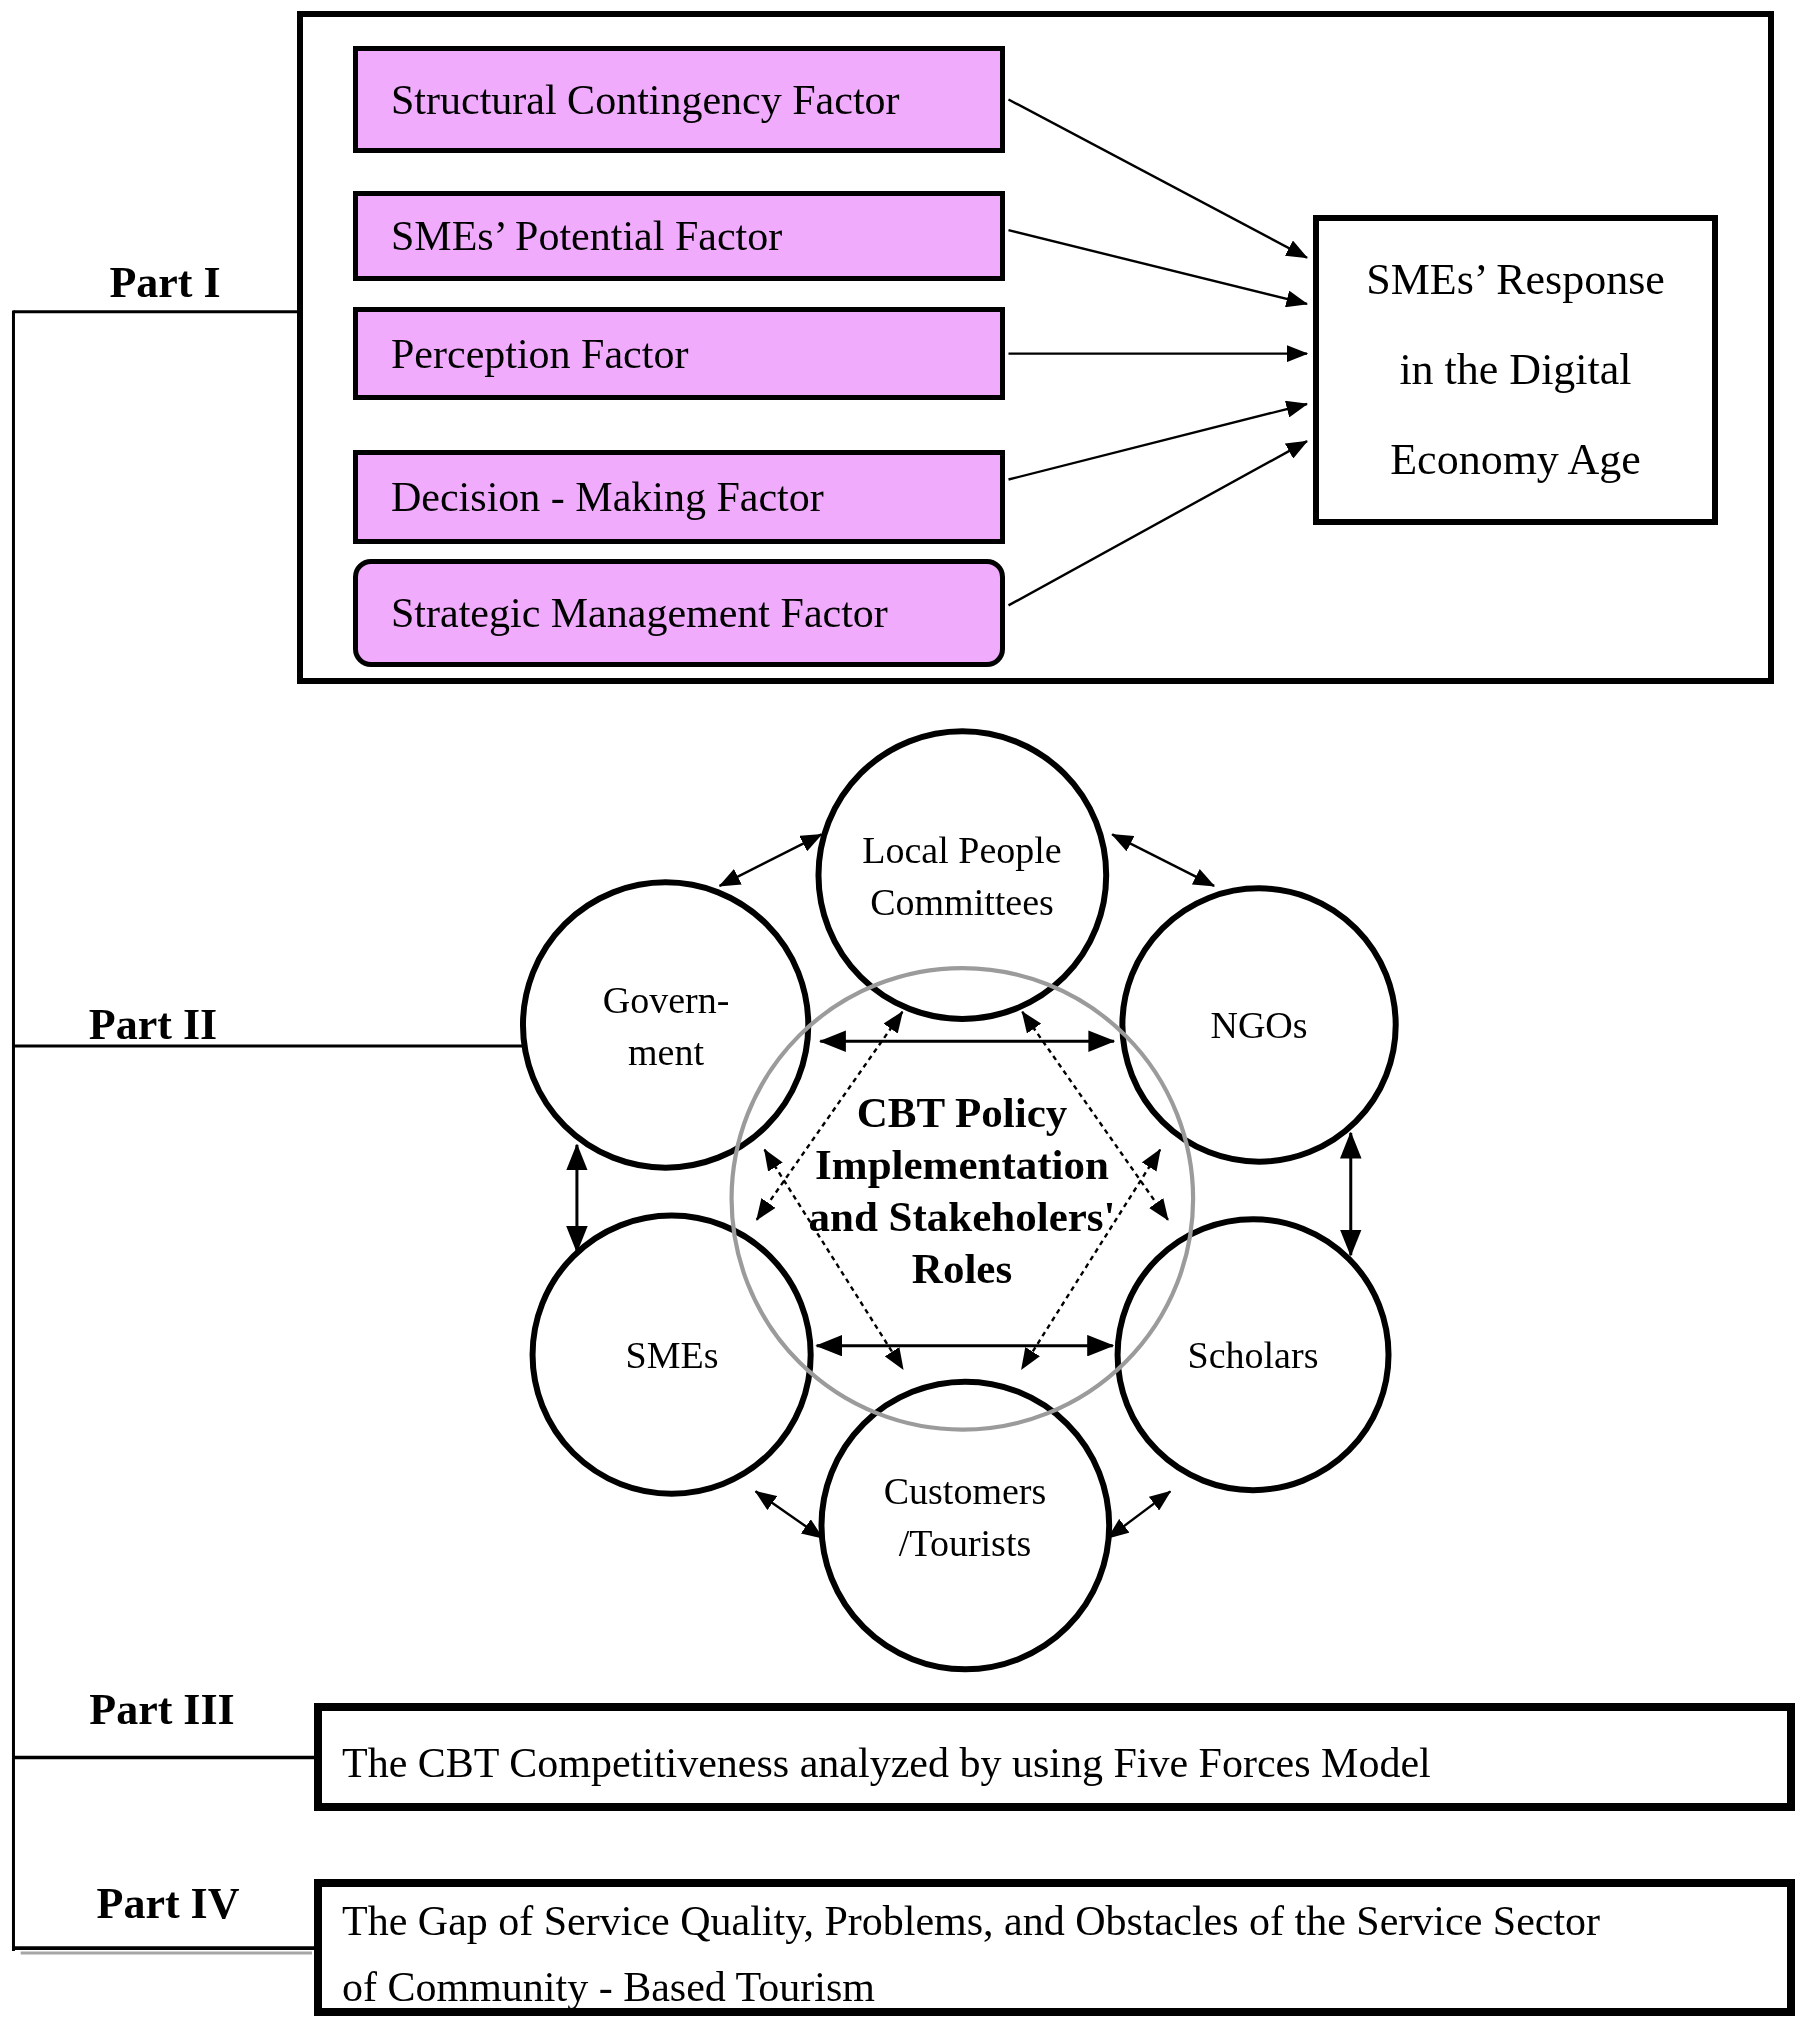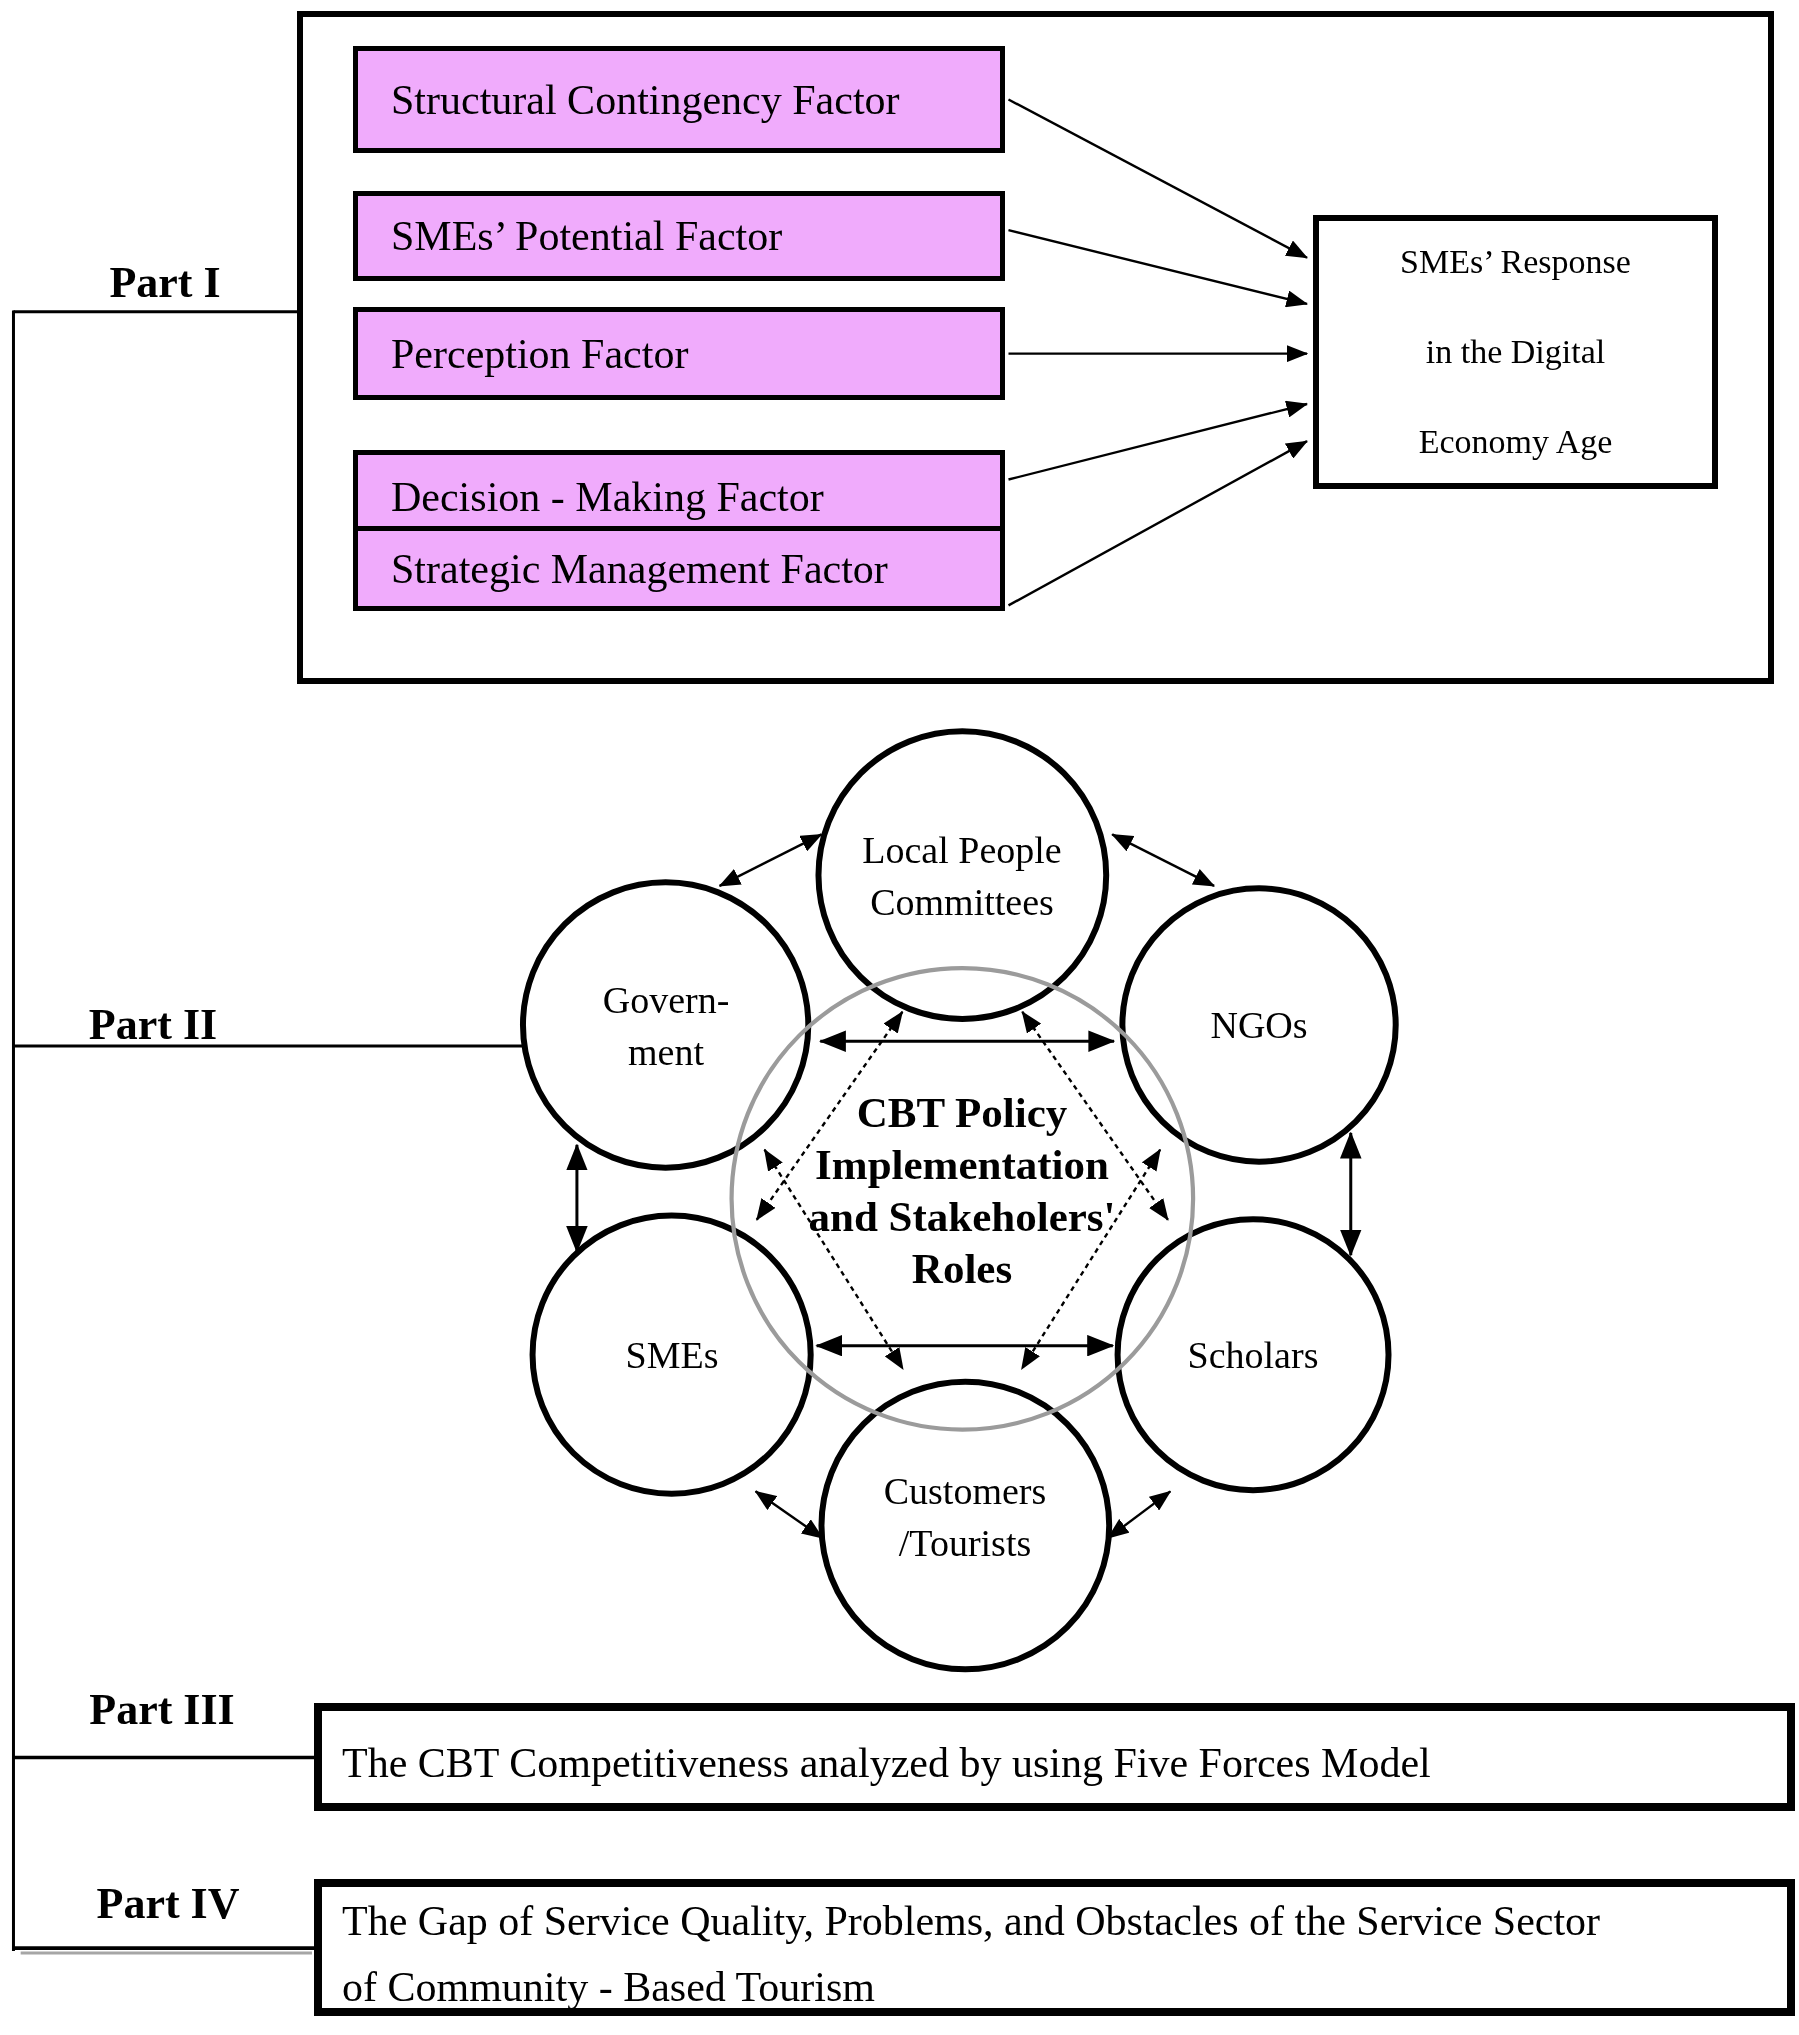--- a/index.html
+++ b/index.html
@@ -34,26 +34,26 @@
   .factor-box {
     left: 353px; width: 652px;
     border: 5.4px solid #000;
     background: #f0abfc;
     display: flex; align-items: center;
     padding-left: 33px;
     font-size: 42px;
     white-space: nowrap;
   }
   .response-box {
-    left: 1313px; top: 215px; width: 405px; height: 274px;
+    left: 1313px; top: 215px; width: 405px; height: 310px;
     border: 6px solid #000;
     background: #fff;
     display: flex; align-items: center; justify-content: center;
     text-align: center;
-    font-size: 34px;
+    font-size: 44px;
     line-height: 90px;
     white-space: pre-line;
   }
   .p34-box {
     left: 314px; width: 1481px;
     border: 8.4px solid #000;
     background: #fff;
   }
   .part3-box { top: 1703px; height: 108px; }
   .part4-box { top: 1879px; height: 137px; }
@@ -138,21 +138,21 @@
   <div class="abs part-label" style="left:60px; top:257px; width:210px;">Part I</div>
   <div class="abs part-label" style="left:33px; top:999px; width:240px;">Part II</div>
   <div class="abs part-label" style="left:54px; top:1684px; width:216px;">Part III</div>
   <div class="abs part-label" style="left:57px; top:1878px; width:222px;">Part IV</div>
 
   <div class="abs part1-outer"></div>
   <div class="abs factor-box" style="top:46px;  height:107px;">Structural Contingency Factor</div>
   <div class="abs factor-box" style="top:183px; height:90px;margin-top:8px;">SMEs’ Potential Factor</div>
   <div class="abs factor-box" style="top:307px; height:93px;">Perception Factor</div>
   <div class="abs factor-box" style="top:450px; height:94px;">Decision - Making Factor</div>
-  <div class="abs factor-box" style="top:526px; height:85px;">Strategic Management Factor</div>
+  <div class="abs factor-box" style="top:559px; height:108px;border-radius:18px;">Strategic Management Factor</div>
   <div class="abs response-box">SMEs’ Response
 in the Digital
 Economy Age</div>
 
   <div class="abs circle-label" style="left:812px; top:824px;">Local People
 Committees</div>
   <div class="abs circle-label" style="left:516px;  top:974px;">Govern-
 ment</div>
   <div class="abs circle-label" style="left:1109px; top:999px;">NGOs</div>
   <div class="abs circle-label" style="left:522px;  top:1329px;">SMEs</div>

